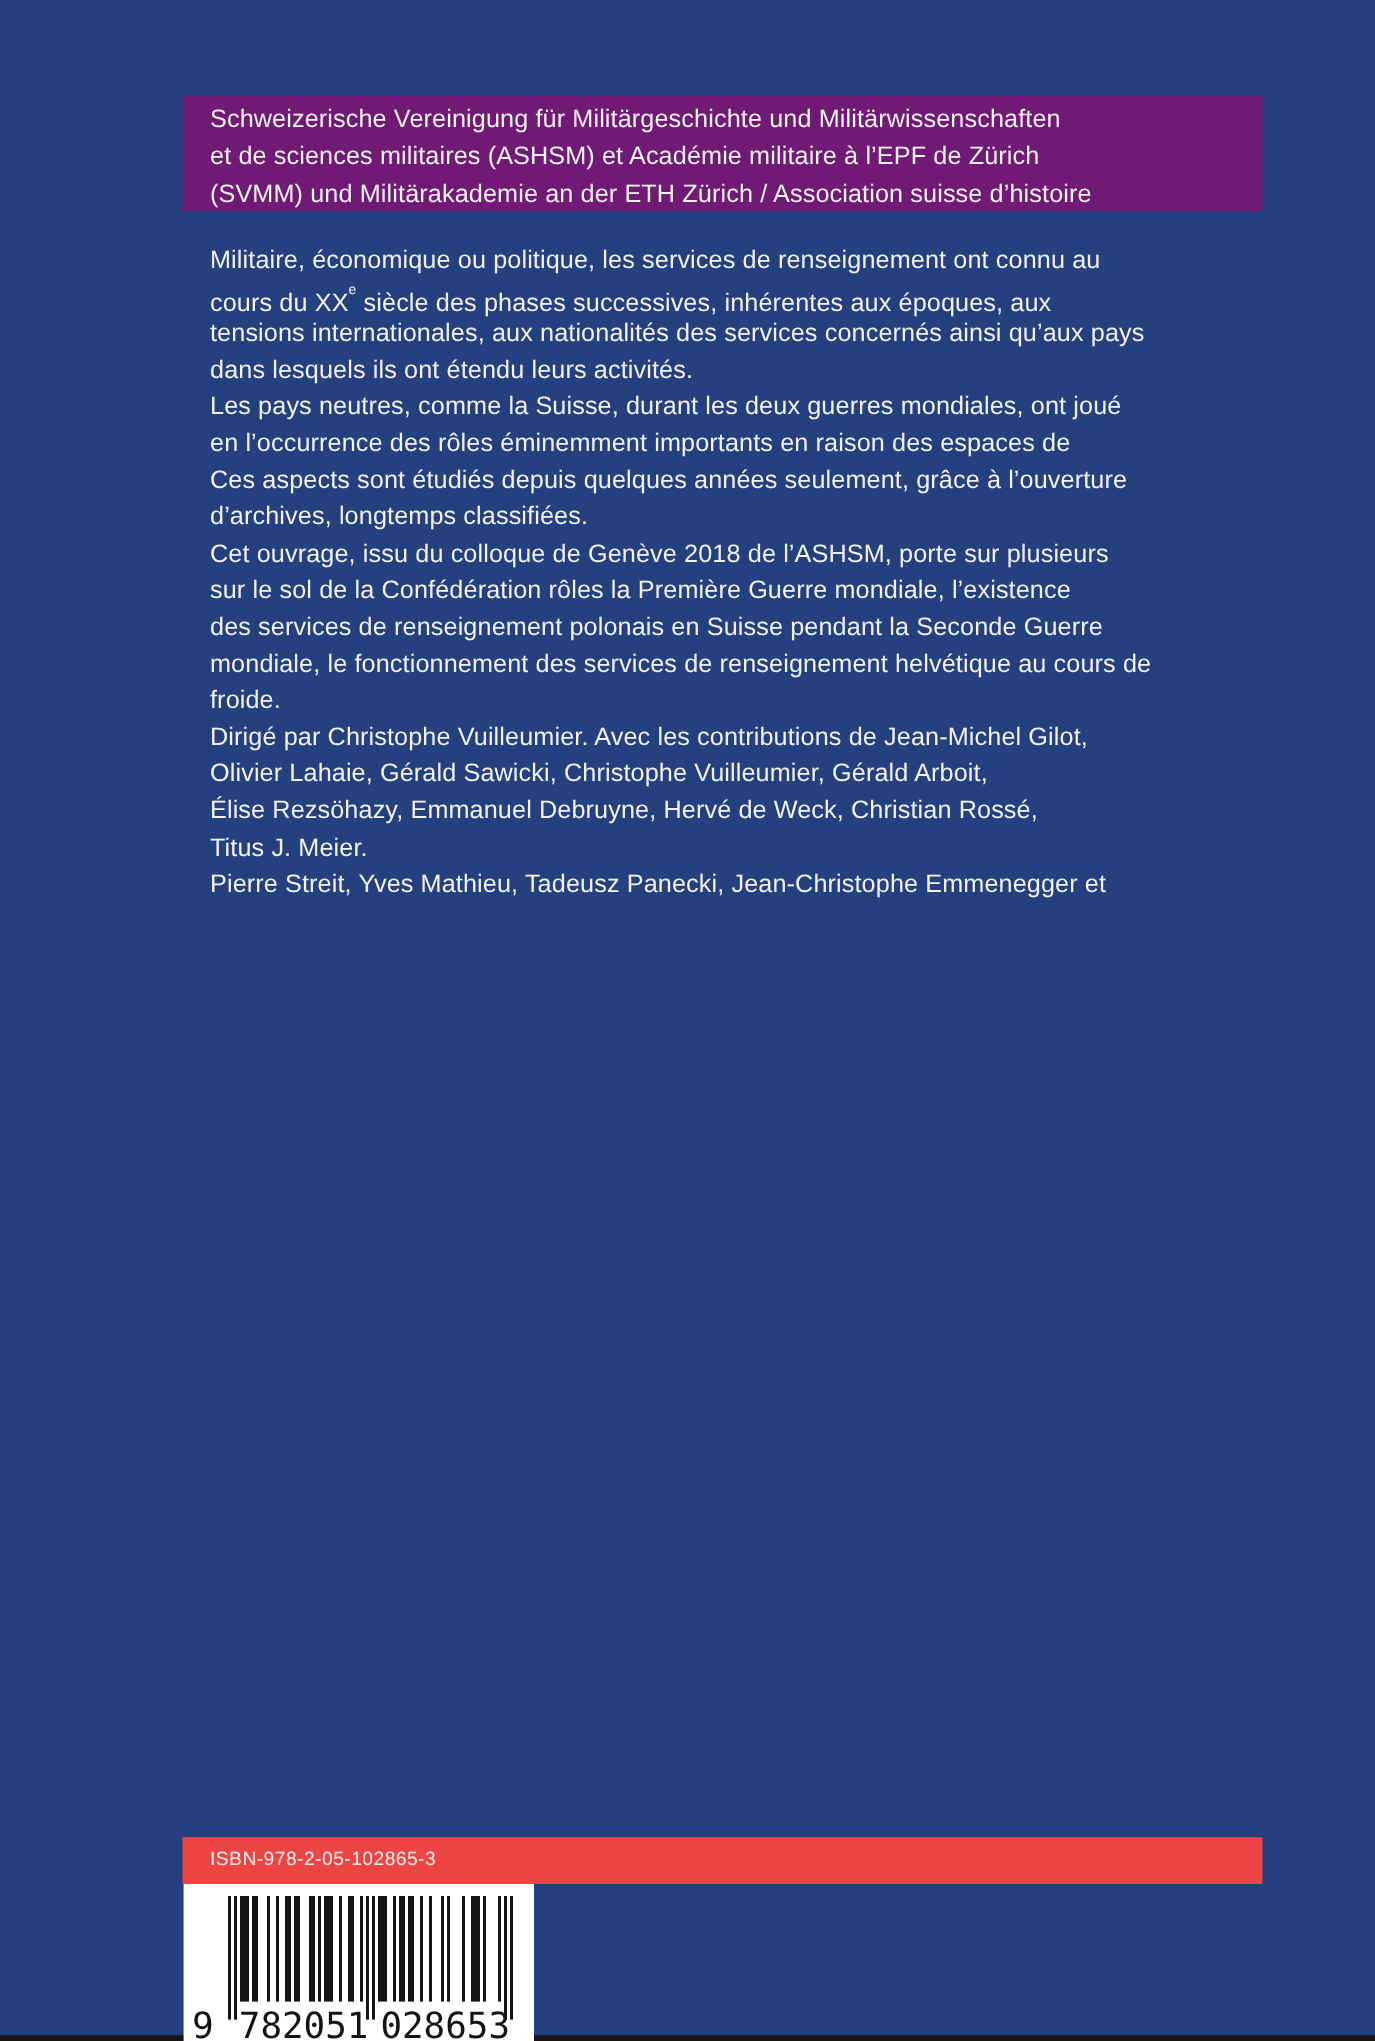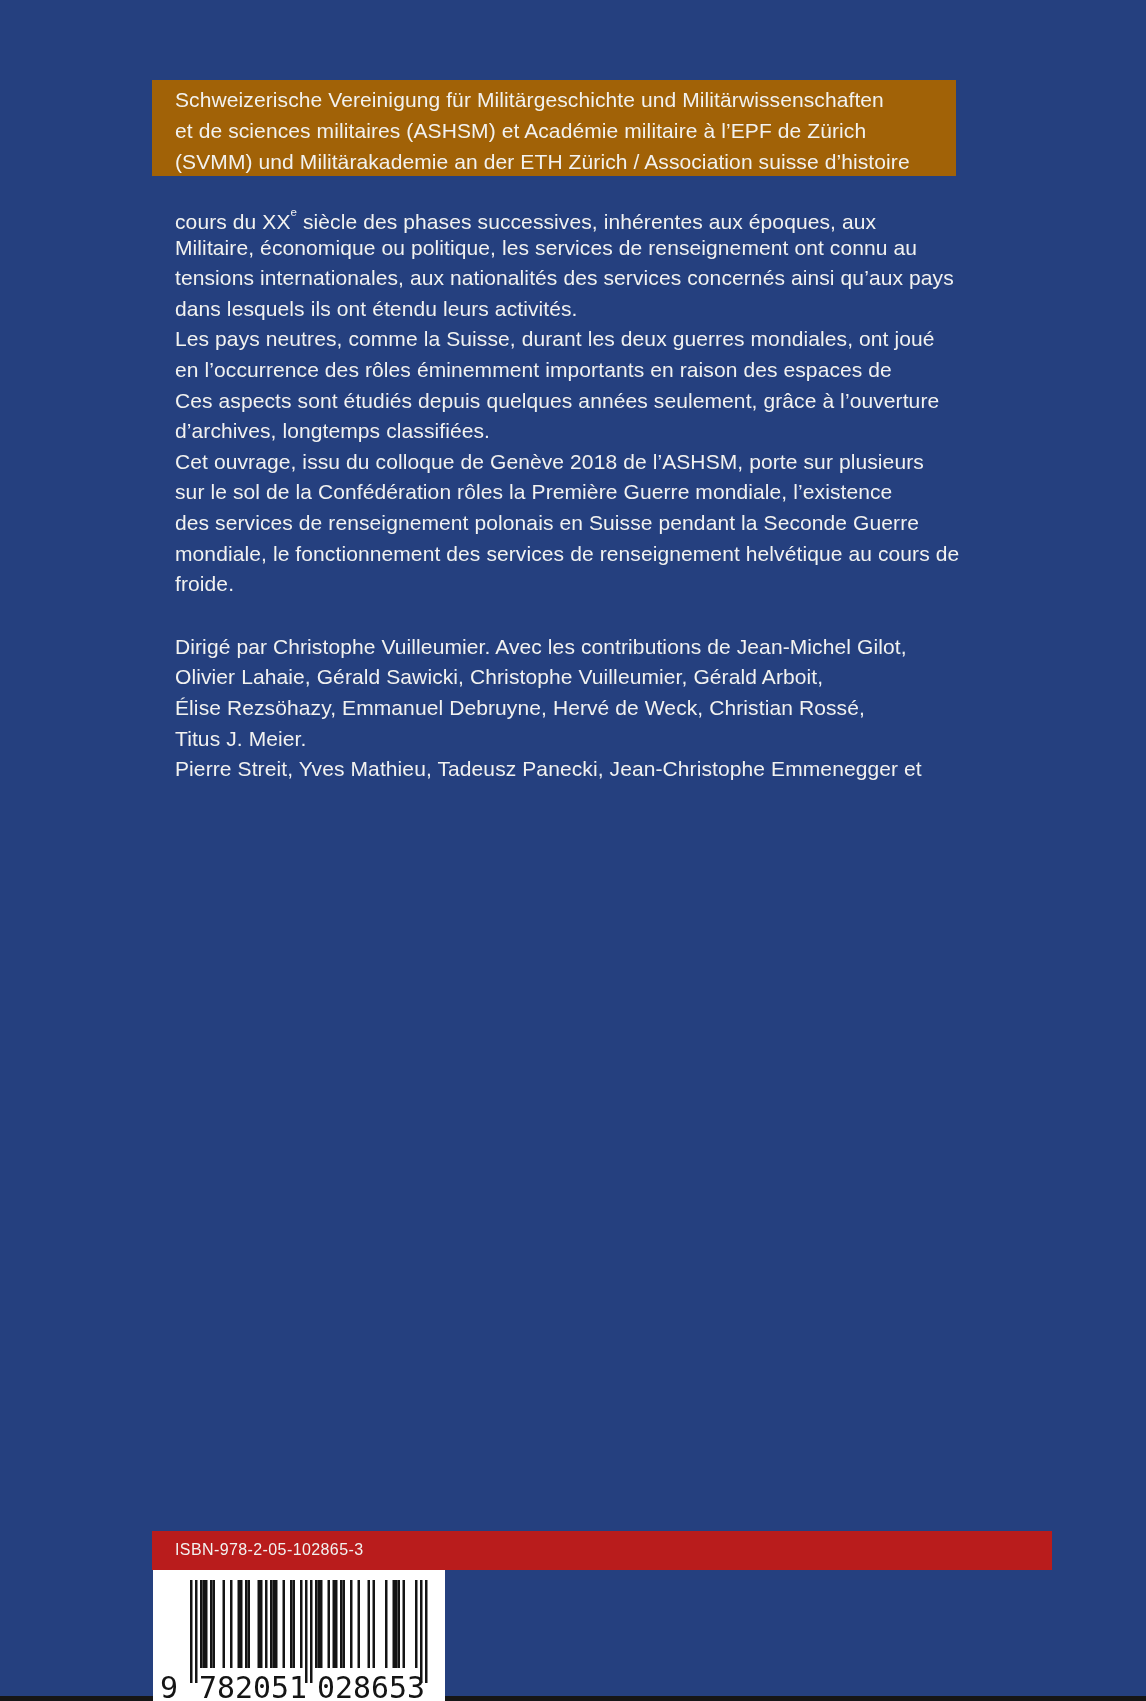--- a/index.html
+++ b/index.html
@@ -6,50 +6,50 @@
   .page{
     position:relative;
     width:1146px;height:1701px;
     background:#25407f;
     overflow:hidden;
     font-family:"Liberation Sans", sans-serif;
   }
   .header-box{
     position:absolute;
     left:152px;top:80px;
-    width:804px;height:96px;
-    background:#a16207;
+    width:900px;height:96px;
+    background:#701a75;
     box-sizing:border-box;
     padding:4px 18px 0 23px;
     color:#f2f2f0;
     font-size:21px;
     line-height:31px;
     letter-spacing:0.1px;
   }
   .body-text{
     position:absolute;
     left:175px;top:202px;
     color:#f2f2f0;
     font-size:21px;
     line-height:30.6px;
     letter-spacing:0.1px;
     white-space:nowrap;
   }
   .body-text .line{height:30.6px;}
-  .credits{margin-top:32px;}
+  .credits{}
   sup.xx-e{
     font-size:0.55em;
     position:relative;
     top:-0.45em;
   }
   .isbn-strip{
     position:absolute;
     left:152px;top:1531px;
     width:900px;height:39px;
-    background:#b91c1c;
+    background:#ef4444;
     box-sizing:border-box;
     padding-left:23px;
     color:#f2f2f0;
     font-size:16px;
     line-height:38px;
     letter-spacing:0.4px;
   }
   .bottom-bar{
     position:absolute;
     left:0;top:1696px;
@@ -74,22 +74,22 @@
 
 <div class="page">
 
   <div class="header-box">
     <div class="line">Schweizerische Vereinigung für Militärgeschichte und Militärwissenschaften</div>
     <div class="line">et de sciences militaires (ASHSM) et Académie militaire à l’EPF de Zürich</div>
     <div class="line">(SVMM) und Militärakademie an der ETH Zürich / Association suisse d’histoire</div>
   </div>
 
   <div class="body-text">
+    <div class="line">Militaire, économique ou politique, les services de renseignement ont connu au</div>
     <div class="line"><span>cours du XX</span><sup class="xx-e">e</sup><span> siècle des phases successives, inhérentes aux époques, aux</span></div>
-    <div class="line">Militaire, économique ou politique, les services de renseignement ont connu au</div>
     <div class="line">tensions internationales, aux nationalités des services concernés ainsi qu’aux pays</div>
     <div class="line">dans lesquels ils ont étendu leurs activités.</div>
 
     <div class="line">Les pays neutres, comme la Suisse, durant les deux guerres mondiales, ont joué</div>
     <div class="line">en l’occurrence des rôles éminemment importants en raison des espaces de</div>
     <div class="line">Ces aspects sont étudiés depuis quelques années seulement, grâce à l’ouverture</div>
     <div class="line">d’archives, longtemps classifiées.</div>
 
     <div class="line">Cet ouvrage, issu du colloque de Genève 2018 de l’ASHSM, porte sur plusieurs</div>
     <div class="line">sur le sol de la Confédération rôles la Première Guerre mondiale, l’existence</div>

